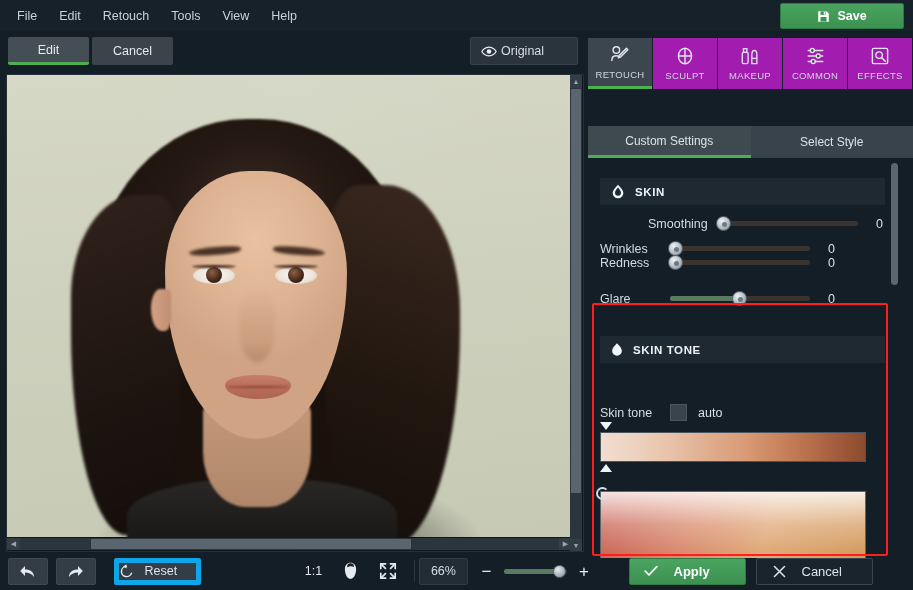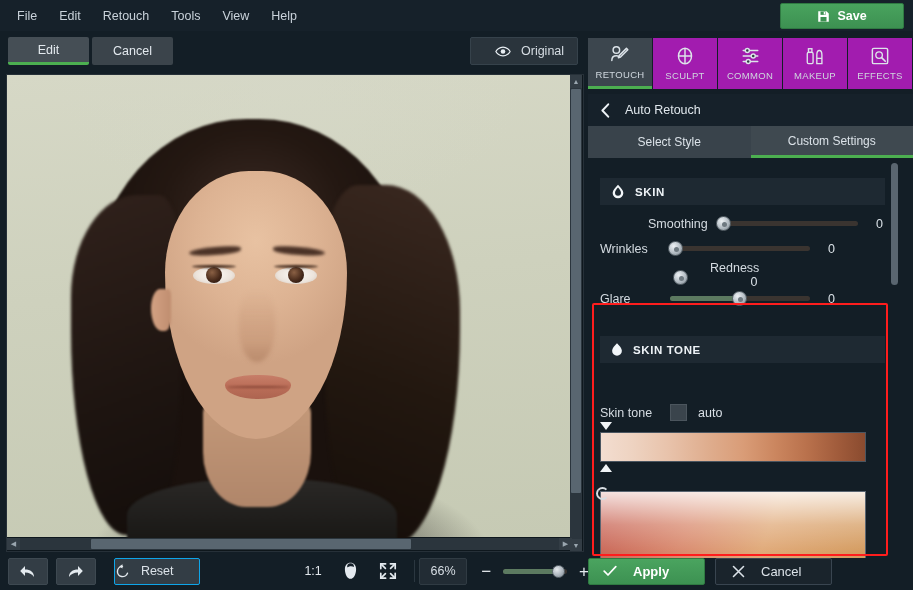--- a/index.html
+++ b/index.html
@@ -41,21 +41,21 @@
     position: absolute; top: 6px; height: 28px; width: 81px;
     background: #3b444b; color: #e3e9ee; font-size: 12.5px;
     display: flex; align-items: center; justify-content: center;
     border-radius: 2px; cursor: pointer;
   }
   #btn-edit { left: 8px; background: #454e55; border-bottom: 3px solid #4caf50; }
   #btn-compare { left: 92px; width: 81px; }
   .original-btn {
     position: absolute; right: 335px; top: 6px; width: 108px; height: 28px;
     background: #2a343c; border: 1px solid #36424b; border-radius: 2px;
-    display: flex; align-items: center; gap: 10px; padding-left: 24px;
+    display: flex; align-items: center; gap: 4px; padding-left: 10px;
     color: #d6dde3; font-size: 12.5px; cursor: pointer;
   }
   .eye-ico { width: 16px; height: 11px; }
 
   
   .canvas-wrap {
     position: absolute; left: 6px; top: 74px; width: 578px; height: 478px;
     background: #0e171d; border: 1px solid #263038; overflow: hidden;
   }
   .photo {
@@ -159,21 +159,21 @@
     position: absolute; left: 0; bottom: 0; width: 589px; height: 38px;
     background: #131e26; display: flex; align-items: center;
   }
   .tool-sq {
     width: 46px; height: 27px; background: #333d45; border: 1px solid #3e4951;
     border-radius: 2px; display: flex; align-items: center; justify-content: center;
     cursor: pointer; margin-left: 8px;
   }
   .reset-btn {
     margin-left: 18px; height: 27px; width: 100px; background: #333d45;
-    border: 1px solid #0ea5e9; border-radius: 2px;
+    border: 5px solid #0ea5e9; border-radius: 2px;
     display: flex; align-items: center; gap: 11px; padding-left: 0;
     color: #dce3e9; font-size: 12.5px; cursor: pointer;
   }
   .ratio-txt { color: #dfe5ea; font-size: 12.5px; margin-left: 104px; cursor: pointer; }
   .icon-btn { margin-left: 20px; cursor: pointer; display:flex; align-items:center; }
   .zoom-box {
     margin-left: 22px; width: 56px; height: 27px; background: #222c34;
     border: 1px solid #303b43; border-radius: 2px;
     display: flex; align-items: center; justify-content: center;
     color: #d7dee4; font-size: 12.5px; cursor: pointer;
@@ -278,21 +278,21 @@
   .bal-cursor {
     position: absolute; width: 13px; height: 13px; border-radius: 50%;
     border: 2px solid #d8dde2; border-right-color: transparent; cursor: pointer;
   }
   .swatch {
     width: 17px; height: 17px; background: #3a444c; border: 1px solid #4b555d; cursor: pointer;
   }
 
   .applybar {
     position: absolute; left: 0; bottom: 0; width: 325px; height: 38px;
-    display: flex; align-items: center; gap: 10px;
+    display: flex; align-items: center; justify-content: center; gap: 10px;
   }
   .apply-btn {
     width: 117px; height: 27px; background: linear-gradient(#4aa45f, #3d9152);
     border: 1px solid #2f7a42; border-radius: 2px;
     display: flex; align-items: center; gap: 16px; padding-left: 14px;
     color: #fff; font-size: 13px; font-weight: bold; cursor: pointer;
   }
   .cancel-btn {
     width: 117px; height: 27px; background: #1a242c; border: 1px solid #394550;
     border-radius: 2px; display: flex; align-items: center; gap: 16px; padding-left: 16px;
@@ -435,62 +435,56 @@
         <span>RETOUCH</span>
       </div>
       <div class="modetab">
         <svg width="20" height="20" viewBox="0 0 22 22">
           <ellipse cx="11" cy="11" rx="7.2" ry="8.6" fill="none" stroke="#dde4ea" stroke-width="1.6"></ellipse>
           <path d="M11 2.4v17.2M3.8 11h14.4" stroke="#dde4ea" stroke-width="1.6"></path>
         </svg>
         <span>SCULPT</span>
       </div>
       <div class="modetab">
+        <svg width="20" height="20" viewBox="0 0 22 22">
+          <rect x="2.5" y="7" width="6.4" height="12.4" rx="1.4" fill="none" stroke="#dde4ea" stroke-width="1.5"></rect>
+          <rect x="3.8" y="3" width="3.8" height="4" fill="none" stroke="#dde4ea" stroke-width="1.5"></rect>
+          <path d="M13 19.4V10c0-3.4 1.3-5 2.8-5s2.8 1.6 2.8 5v9.4z" fill="none" stroke="#dde4ea" stroke-width="1.5"></path>
+          <path d="M13 13.6h5.6" stroke="#dde4ea" stroke-width="1.4"></path>
+        </svg>
+        <span>MAKEUP</span>
+      </div>
+      <div class="modetab">
         <svg width="21" height="20" viewBox="0 0 22 22">
           <g stroke="#dde4ea" stroke-width="1.6" stroke-linecap="round">
             <path d="M3 5h16M3 11h16M3 17h16"></path>
           </g>
           <circle cx="7.5" cy="5" r="2.2" fill="#323c44" stroke="#dde4ea" stroke-width="1.6"></circle>
           <circle cx="14" cy="11" r="2.2" fill="#323c44" stroke="#dde4ea" stroke-width="1.6"></circle>
           <circle cx="8.5" cy="17" r="2.2" fill="#323c44" stroke="#dde4ea" stroke-width="1.6"></circle>
         </svg>
         <span>COMMON</span>
       </div>
       <div class="modetab">
         <svg width="20" height="20" viewBox="0 0 22 22">
-          <rect x="2.5" y="7" width="6.4" height="12.4" rx="1.4" fill="none" stroke="#dde4ea" stroke-width="1.5"></rect>
-          <rect x="3.8" y="3" width="3.8" height="4" fill="none" stroke="#dde4ea" stroke-width="1.5"></rect>
-          <path d="M13 19.4V10c0-3.4 1.3-5 2.8-5s2.8 1.6 2.8 5v9.4z" fill="none" stroke="#dde4ea" stroke-width="1.5"></path>
-          <path d="M13 13.6h5.6" stroke="#dde4ea" stroke-width="1.4"></path>
-        </svg>
-        <span>MAKEUP</span>
-      </div>
-      <div class="modetab">
-        <svg width="20" height="20" viewBox="0 0 22 22">
           <rect x="2.6" y="2.6" width="16.8" height="16.8" rx="1.6" fill="none" stroke="#dde4ea" stroke-width="1.6"></rect>
           <circle cx="10" cy="10" r="3.6" fill="none" stroke="#dde4ea" stroke-width="1.5"></circle>
           <path d="M12.8 12.8l4 4" stroke="#dde4ea" stroke-width="1.8" stroke-linecap="round"></path>
         </svg>
         <span>EFFECTS</span>
       </div>
     </div>
 
-    <div class="panelhead">
-      <svg class="back-ico" width="11" height="15" viewBox="0 0 11 16">
-        <path d="M8.4 1.4L2.2 8l6.2 6.6" fill="none" stroke="#eef3f7" stroke-width="2.1" stroke-linecap="round" stroke-linejoin="round"></path>
-      </svg>
-      <span>Auto Retouch</span>
-    </div>
 
     <div class="segbar">
+      <div class="seg active">
+        <span>Custom Settings</span>
+      </div>
       <div class="seg">
         <span>Select Style</span>
-      </div>
-      <div class="seg active">
-        <span>Custom Settings</span>
       </div>
     </div>
 
     <div class="scrollarea">
 
       <div class="grouphead" style="top:20px;">
         <svg width="14" height="15" viewBox="0 0 14 16">
           <path d="M7 0.8C4 4 1.3 6.6 1.3 9.6A5.7 5.7 0 0 0 12.7 9.6C12.7 6.6 10 4 7 0.8z" fill="#f2f6f9"></path>
           <path d="M7 3.6C5.3 5.6 3.8 7.2 3.8 9.3a3.2 3.2 0 0 0 6.4 0C10.2 7.2 8.7 5.6 7 3.6z" fill="#1e2932"></path>
         </svg>
@@ -508,21 +502,21 @@
 
       <div class="row" style="top:78px;">
         <span class="rowlabel">Wrinkles</span>
         <div class="strack">
           <div class="sfill" style="width:0px;"></div>
           <div class="sknob" style="left:-2px;"></div>
         </div>
         <span class="sval">0</span>
       </div>
 
-      <div class="row" style="top:103px;flex-direction:column;">
+      <div class="row" style="top:92px;">
         <span class="rowlabel">Redness</span>
         <div class="strack">
           <div class="sfill" style="width:0px;"></div>
           <div class="sknob" style="left:-2px;"></div>
         </div>
         <span class="sval">0</span>
       </div>
 
       <div class="row" style="top:128px;">
         <span class="rowlabel">Glare</span>

